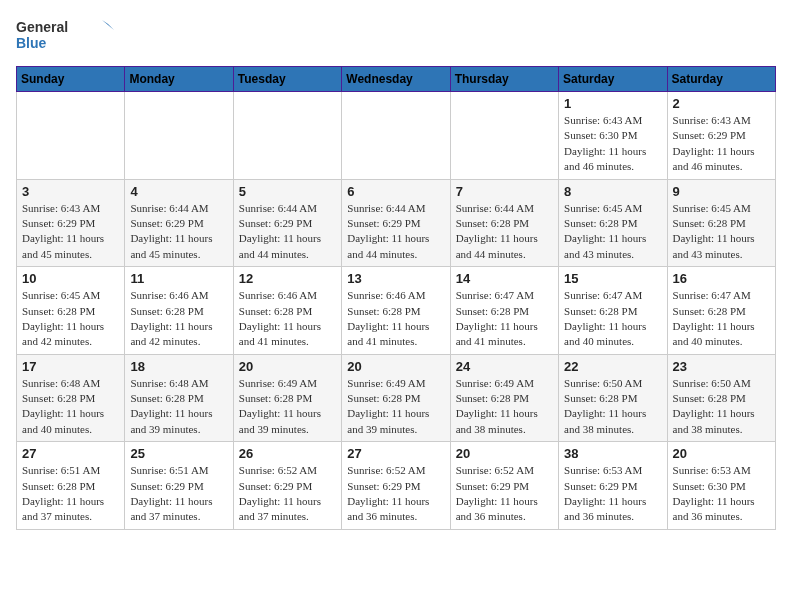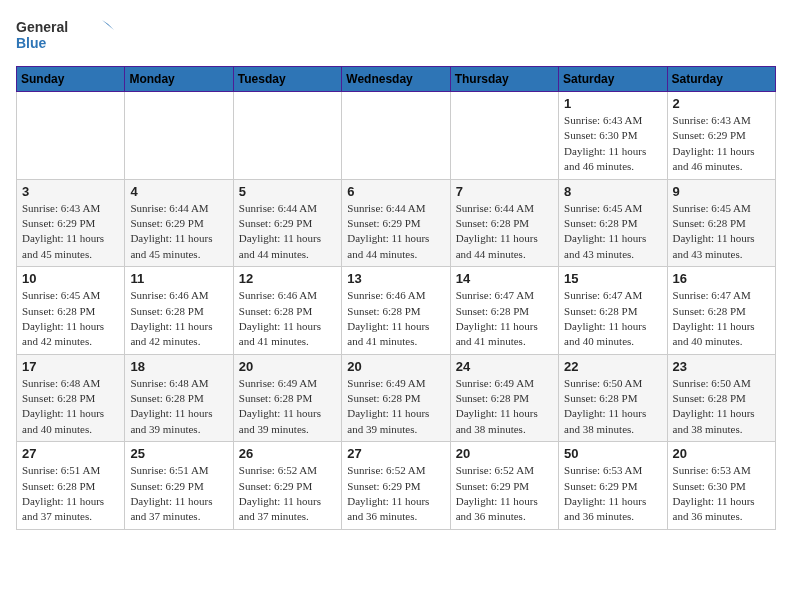--- a/index.html
+++ b/index.html
@@ -284,21 +284,21 @@
 Sunset: 6:29 PM
 Daylight: 11 hours and 36 minutes.</div>
         </td>
         <td>
           <span class="day-num">20</span>
           <div class="day-info" style="white-space: pre-line;">Sunrise: 6:52 AM
 Sunset: 6:29 PM
 Daylight: 11 hours and 36 minutes.</div>
         </td>
         <td>
-          <span class="day-num">50</span>
+          <span class="day-num">38</span>
           <div class="day-info" style="white-space: pre-line;">Sunrise: 6:53 AM
 Sunset: 6:29 PM
 Daylight: 11 hours and 36 minutes.</div>
         </td>
         <td>
           <span class="day-num">20</span>
           <div class="day-info" style="white-space: pre-line;">Sunrise: 6:53 AM
 Sunset: 6:30 PM
 Daylight: 11 hours and 36 minutes.</div>
         </td>

